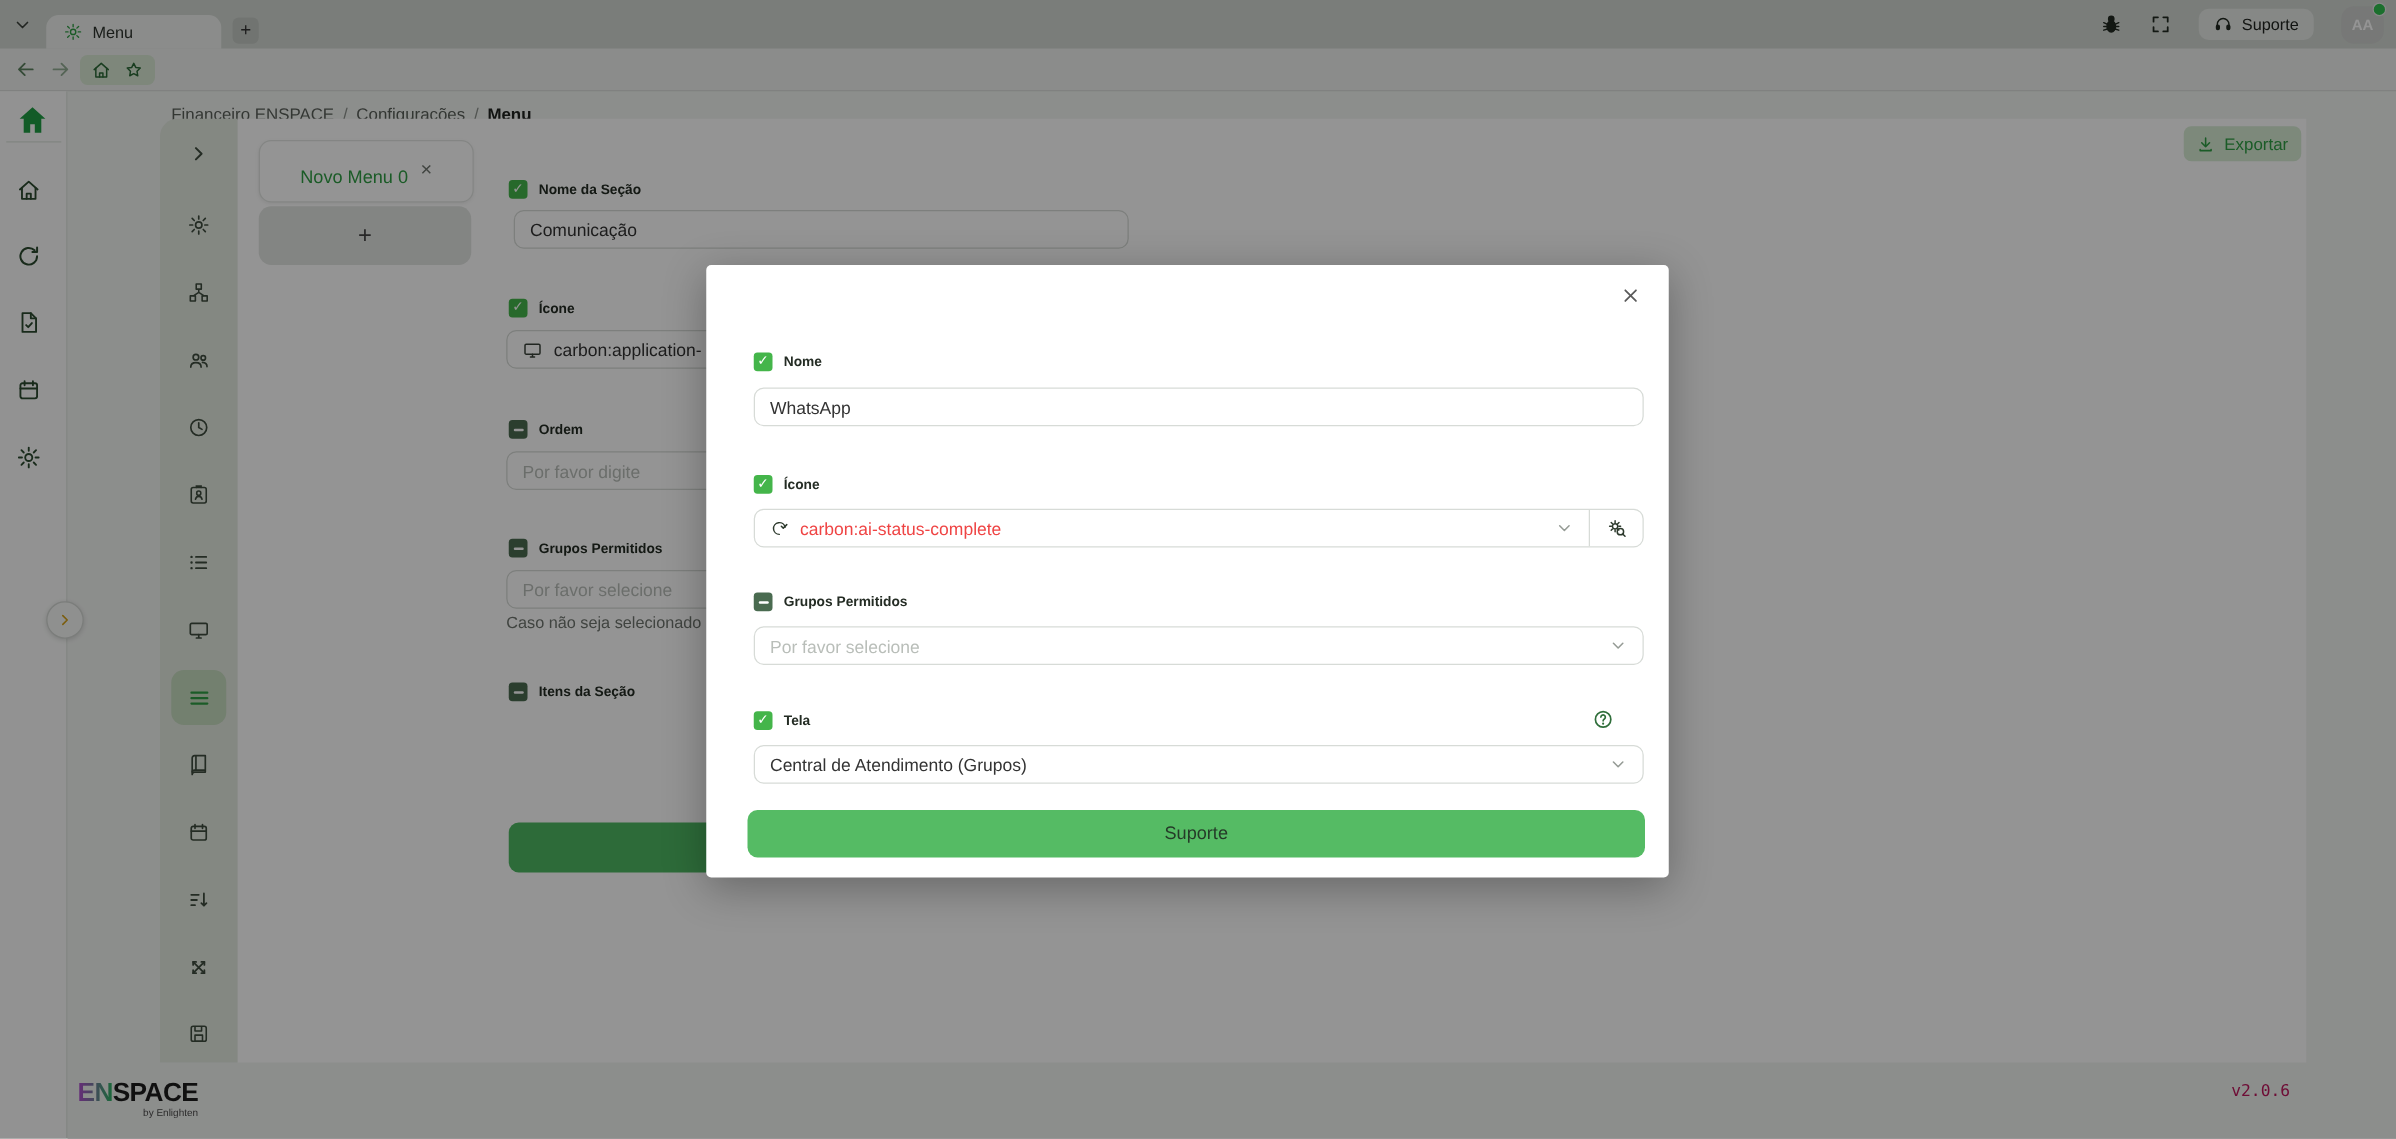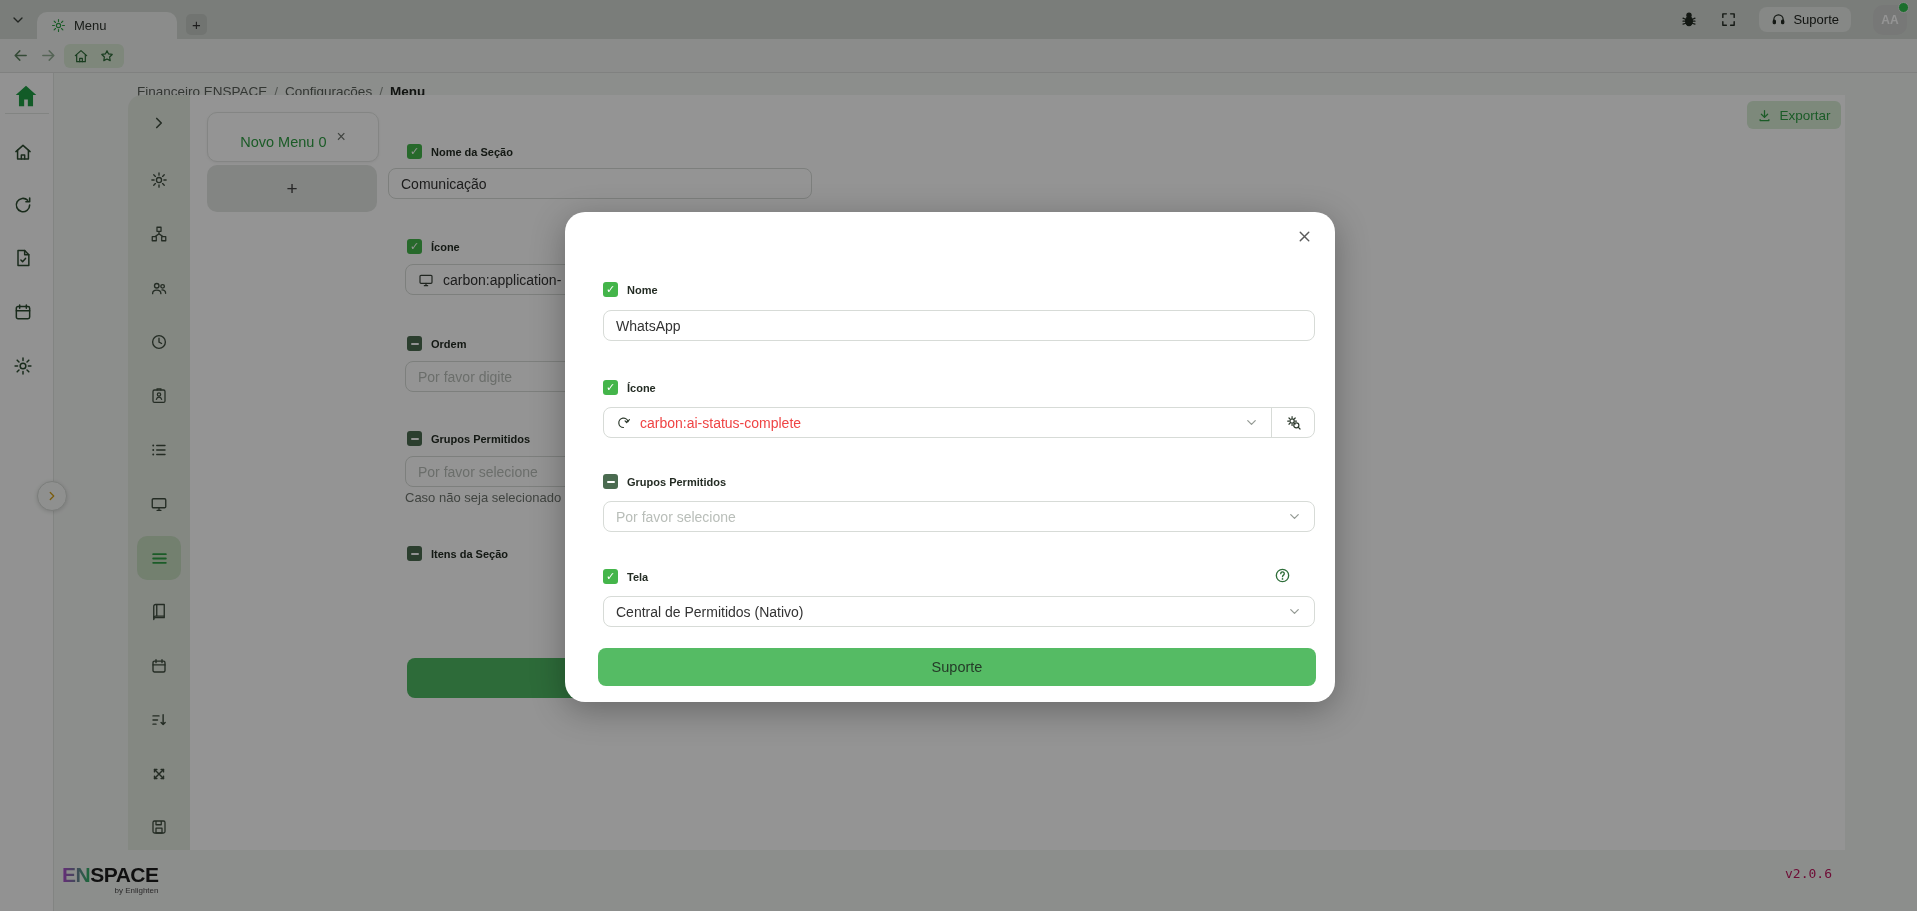--- a/index.html
+++ b/index.html
@@ -60,21 +60,21 @@
   .cb.indet::after{content:"";width:8px;height:2px;background:#fff;border-radius:1px;}
   .inp{position:absolute;height:31px;background:#fff;border:1px solid #d7dbd7;border-radius:8px;box-sizing:border-box;
        display:flex;align-items:center;gap:9px;padding:0 12px;font-size:14px;color:#333;}
   .ph{color:#b9beb9;}
   .helper{position:absolute;font-size:13px;color:#6f756f;white-space:nowrap;}
   .chev{margin-left:auto;color:#959b95;flex:0 0 auto;}
   .bg-submit{position:absolute;left:407px;top:658px;width:560px;height:40px;border-radius:8px;background:#4eb862;}
 
   
   .overlay{position:absolute;inset:0;background:rgba(0,0,0,0.42);z-index:40;}
-  .modal{position:absolute;left:565px;top:212px;width:770px;height:490px;background:#fff;border-radius:20px;
+  .modal{position:absolute;left:565px;top:212px;width:770px;height:490px;background:#fff;border-radius:4px;
          box-shadow:0 8px 34px rgba(0,0,0,.3);z-index:50;}
   .modal .close{position:absolute;right:22px;top:16px;color:#5a5a5a;}
   .m-lblrow{position:absolute;left:38px;display:flex;align-items:center;gap:9px;}
   .m-inp{left:38px;width:712px;}
   .group{position:absolute;left:38px;top:195px;width:712px;height:31px;border:1px solid #d7dbd7;border-radius:8px;
          box-sizing:border-box;display:flex;}
   .group .sel{flex:1;display:flex;align-items:center;gap:9px;padding:0 12px;font-size:14px;color:#ef4444;}
   .group .addon{width:42px;border-left:1px solid #d7dbd7;display:flex;align-items:center;justify-content:center;color:#2d3a2d;}
   .help-ic{position:absolute;right:24px;top:-2px;color:#2f6e3a;}
   .concluir{position:absolute;left:33px;top:436px;width:718px;height:38px;border-radius:8px;background:#55bb64;
@@ -420,21 +420,21 @@
   <div class="menu-tab-card">
     <span class="t">Novo Menu 0</span>
     <span class="x">×</span>
   </div>
   <div class="add-tile">+</div>
 
   <div class="lblrow" style="left:407px;top:144px">
     <span class="cb checked"></span>
     <span class="lbl">Nome da Seção</span>
   </div>
-  <div class="inp" style="left:388px;top:168px;width:424px">
+  <div class="inp" style="left:411px;top:168px;width:492px">
     <span>Comunicação</span>
   </div>
 
   <div class="lblrow" style="left:407px;top:239px">
     <span class="cb checked"></span>
     <span class="lbl">Ícone</span>
   </div>
   <div class="inp" style="left:405px;top:264px;width:424px">
     <svg class="ic" width="16" height="16" style="color:#3a433a">
         <use href="#i-monitor"></use>
@@ -521,21 +521,21 @@
     </div>
 
     <div class="m-lblrow" style="top:357px;width:712px">
       <span class="cb checked"></span>
       <span class="lbl">Tela</span>
       <svg class="ic help-ic" width="17" height="17">
           <use href="#i-question"></use>
         </svg>
     </div>
     <div class="inp m-inp" style="top:384px">
-      <span>Central de Permitidos (Nativo)</span>
+      <span>Central de Atendimento (Grupos)</span>
       <svg class="ic chev" width="15" height="15">
           <use href="#i-chevdown"></use>
         </svg>
     </div>
 
     <div class="concluir">Suporte</div>
   </div>
 
 </div>
 

